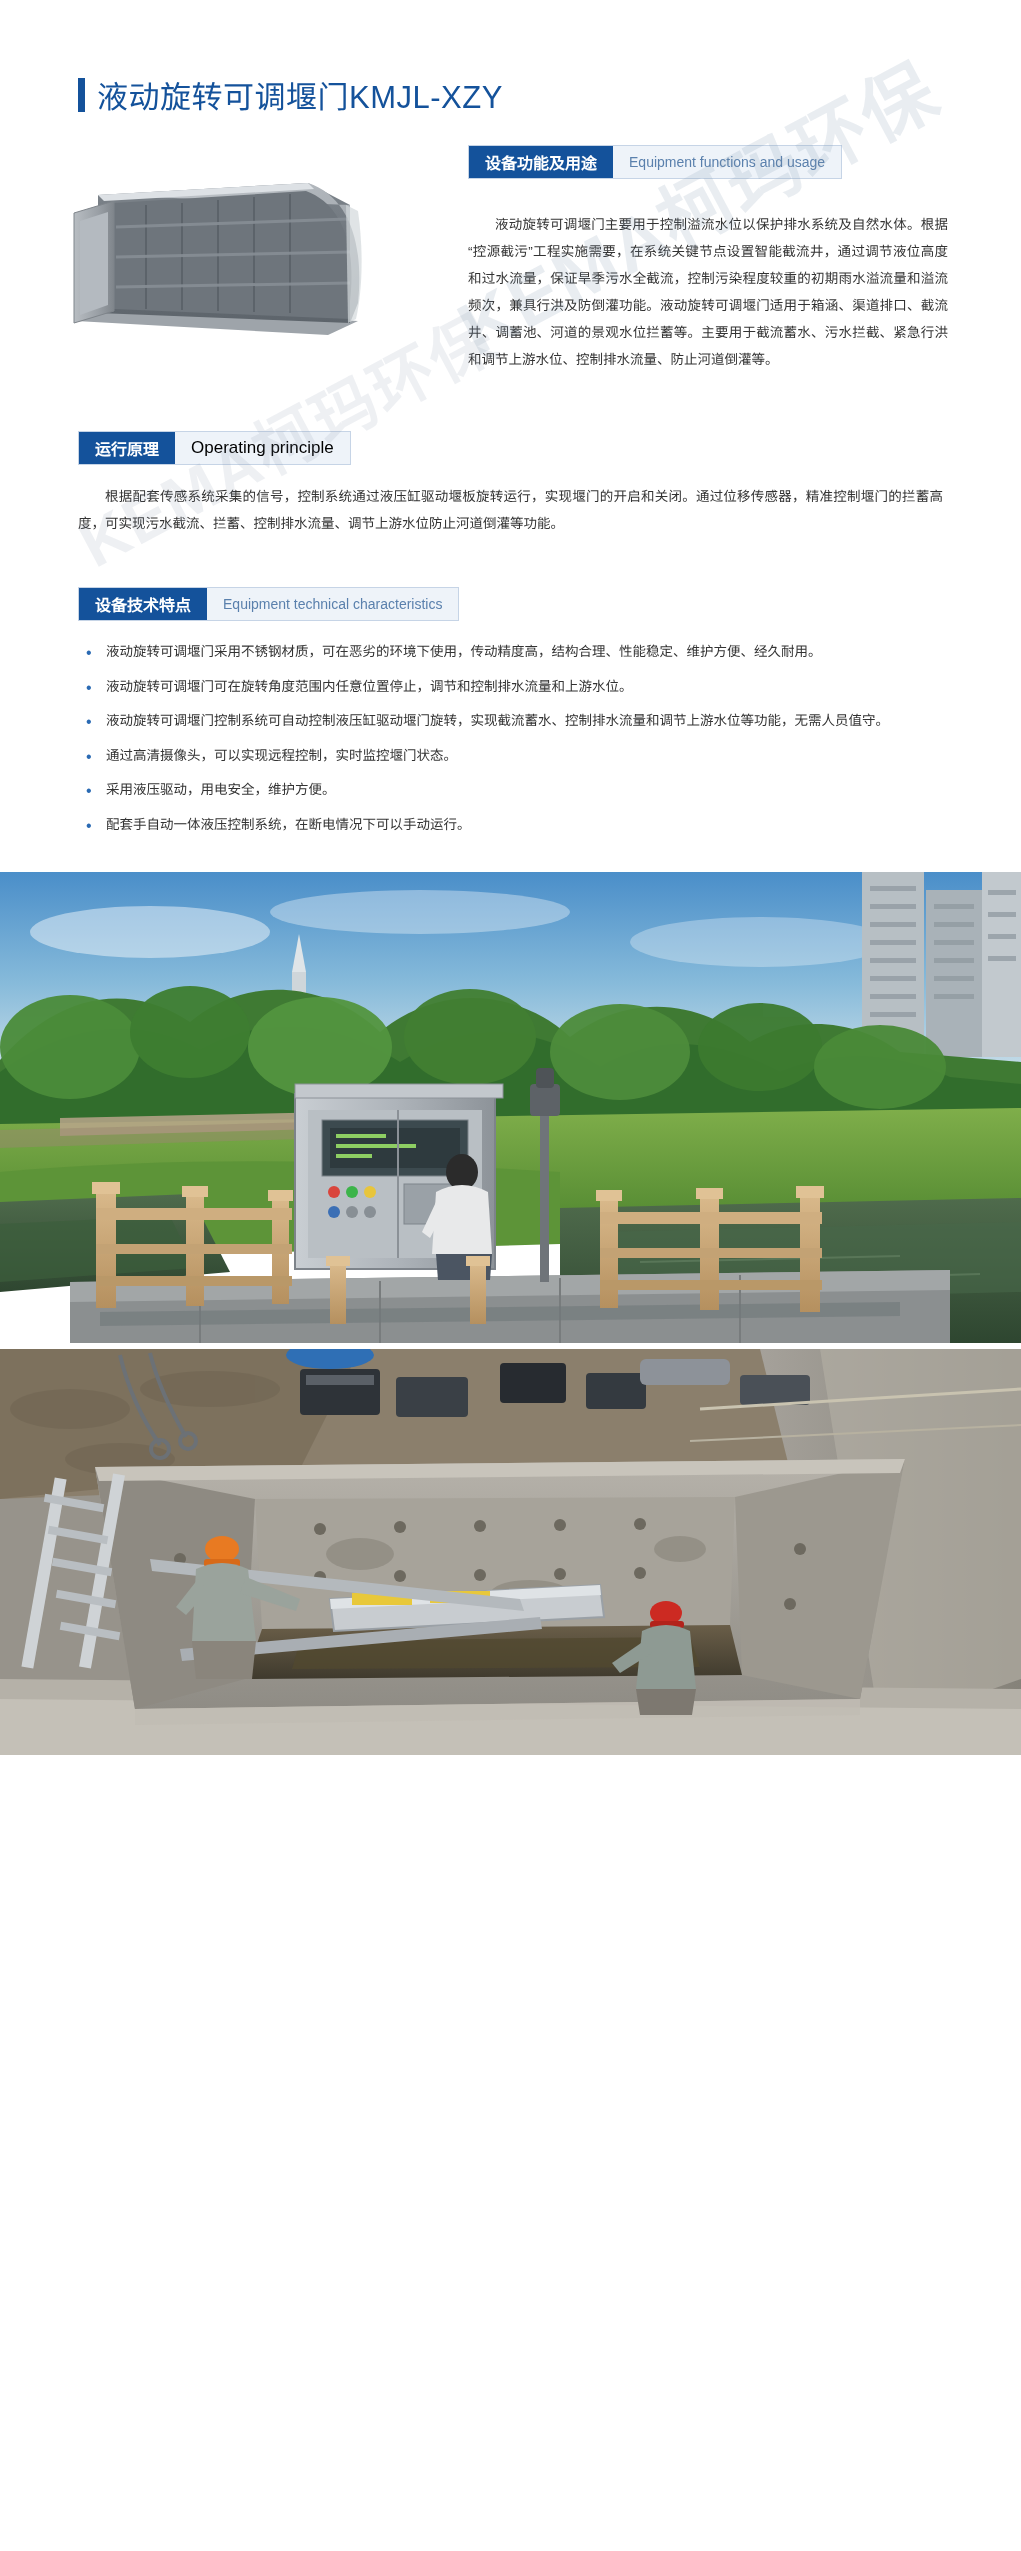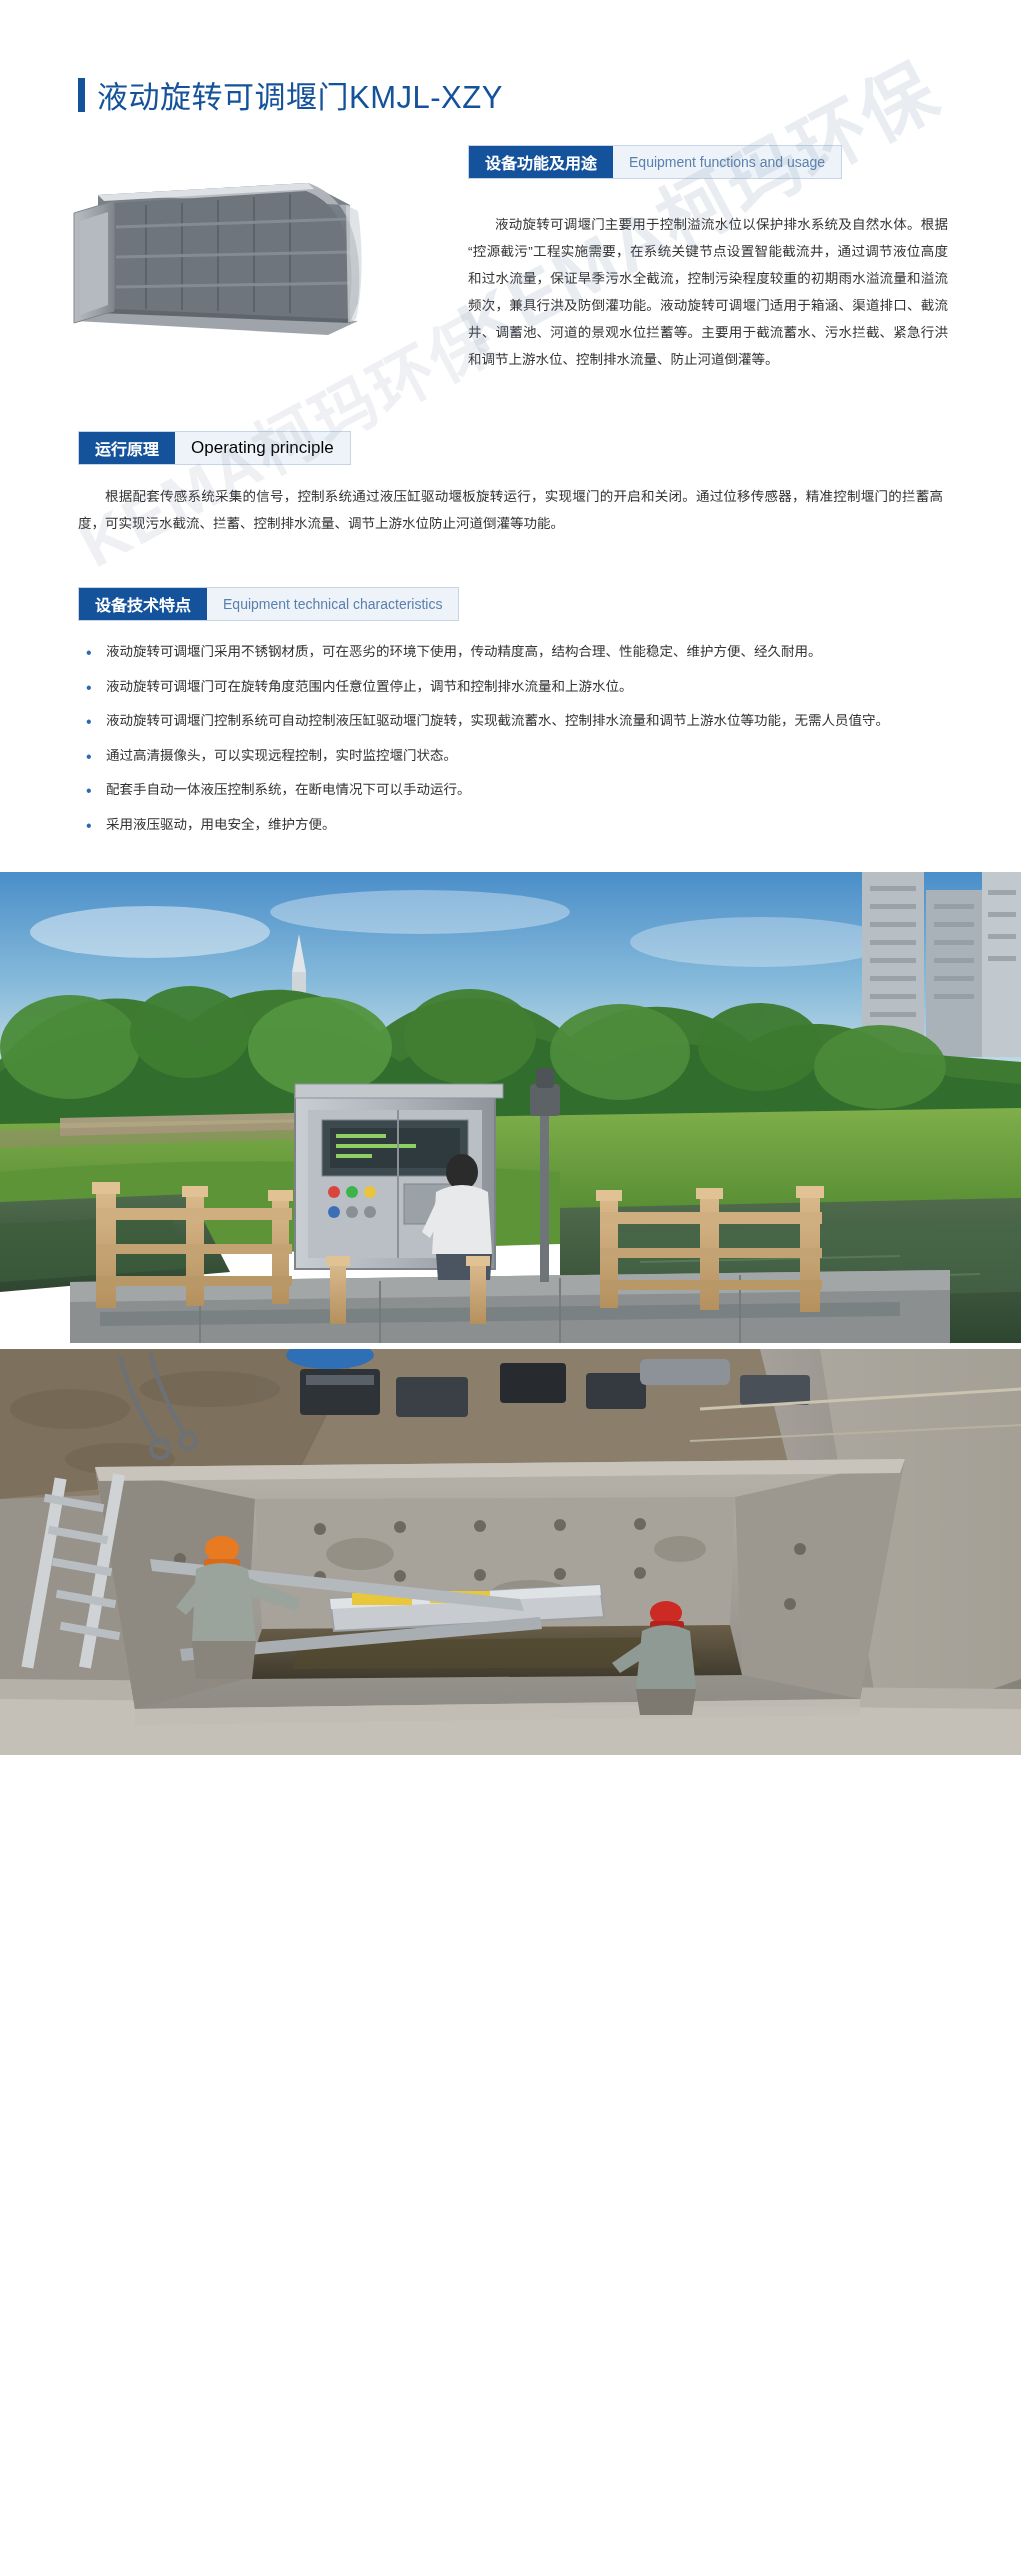--- a/index.html
+++ b/index.html
@@ -260,22 +260,22 @@
     <div class="sec-head">
       <div class="cn">设备技术特点</div>
       <div class="en">Equipment technical characteristics</div>
     </div>
   </div>
   <ul class="bullets">
     <li>液动旋转可调堰门采用不锈钢材质，可在恶劣的环境下使用，传动精度高，结构合理、性能稳定、维护方便、经久耐用。</li>
     <li>液动旋转可调堰门可在旋转角度范围内任意位置停止，调节和控制排水流量和上游水位。</li>
     <li>液动旋转可调堰门控制系统可自动控制液压缸驱动堰门旋转，实现截流蓄水、控制排水流量和调节上游水位等功能，无需人员值守。</li>
     <li>通过高清摄像头，可以实现远程控制，实时监控堰门状态。</li>
+    <li>采用液压驱动，用电安全，维护方便。</li>
     <li>配套手自动一体液压控制系统，在断电情况下可以手动运行。</li>
-    <li>采用液压驱动，用电安全，维护方便。</li>
   </ul>
 
   <div class="watermark">KEMA柯玛环保</div>
   <div class="watermark2">KEMA柯玛环保</div>
 
   <div class="photo photo-1">
     <svg width="1021" height="471" viewBox="0 0 1021 471" preserveAspectRatio="none">
       <defs>
         <linearGradient id="sky1" x1="0" y1="0" x2="0" y2="1">
           <stop offset="0%" stop-color="#4a8ec9"></stop>

